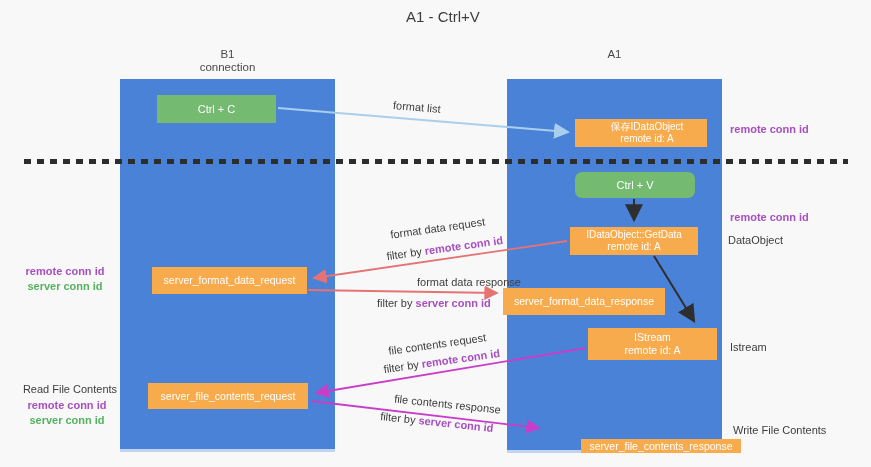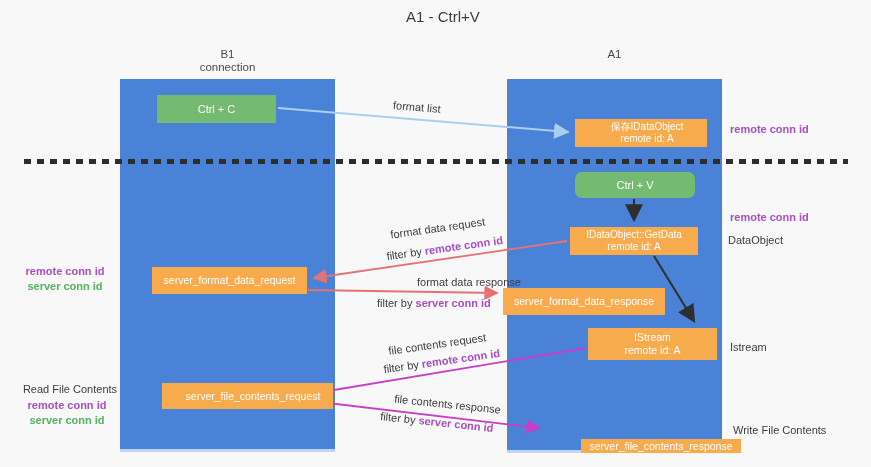--- a/index.html
+++ b/index.html
@@ -95,21 +95,21 @@
 
   <div class="box orange" style="left:152px;top:267px;width:155px;height:27px;">server_format_data_request</div>
 
   <div class="box orange" style="left:503px;top:288px;width:162px;height:27px;">server_format_data_response</div>
 
   <div class="box orange" style="left:588px;top:328px;width:129px;height:32px;font-size:10.5px;line-height:13px;">
     <div>IStream</div>
     <div>remote id: A</div>
   </div>
 
-  <div class="box orange" style="left:162px;top:383px;width:160px;height:26px;padding-left:11px;">server_file_contents_request</div>
+  <div class="box orange" style="left:148px;top:383px;width:160px;height:26px;">server_file_contents_request</div>
 
   <div class="box orange" style="left:545px;top:439px;width:160px;height:14px;margin-left:36px;">server_file_contents_response</div>
 
   <div class="alabel" style="left:393px;top:101px;transform:rotate(5deg);">format list</div>
 
   <div class="alabel" style="left:390px;top:222px;transform:rotate(-8deg);">format data request</div>
   <div class="alabel" style="left:386px;top:242px;transform:rotate(-8deg);">
     <span>filter by </span><span class="purple">remote conn id</span>
   </div>
 

